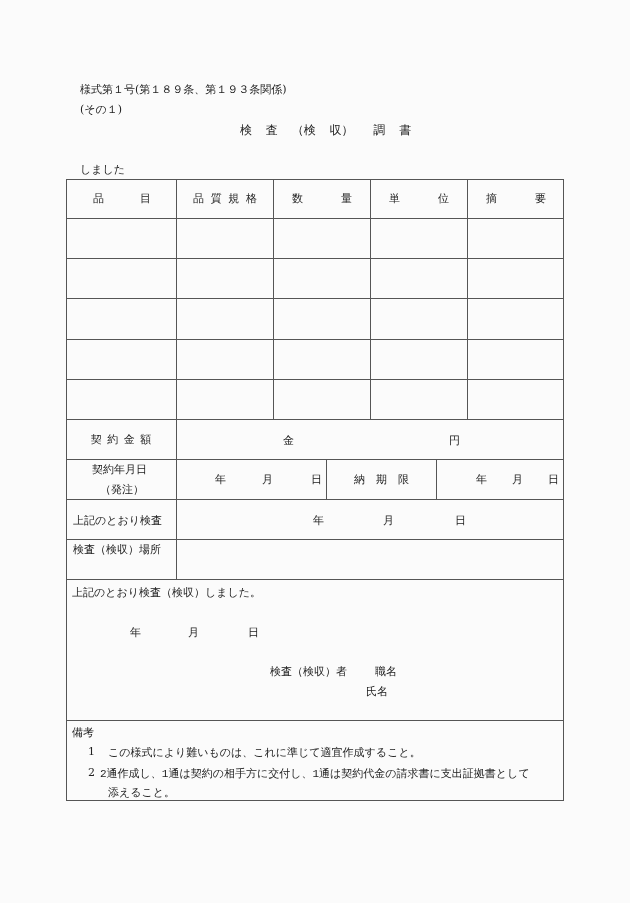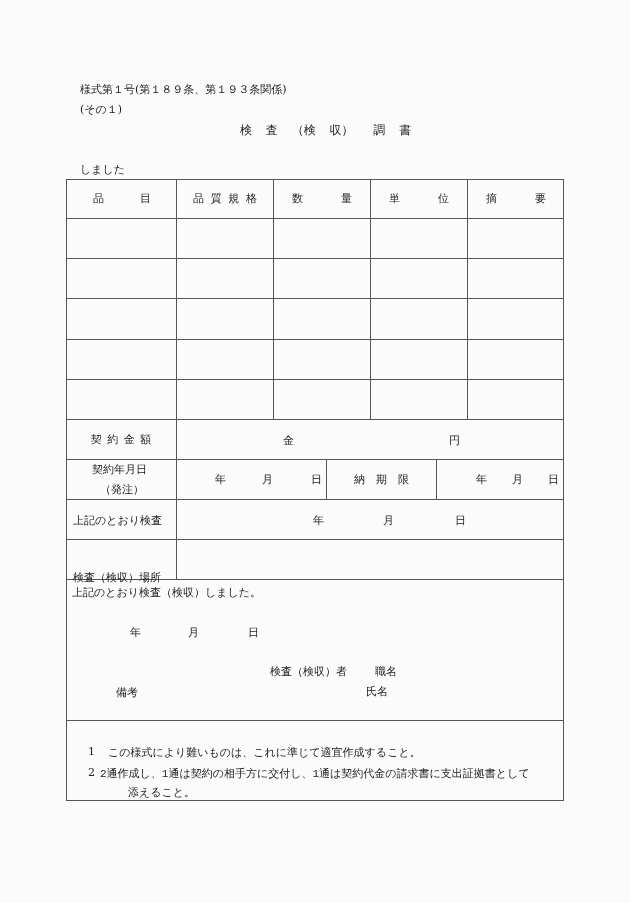--- a/index.html
+++ b/index.html
@@ -142,29 +142,29 @@
 <div class="txt" style="left:476px; top:472px;">年</div>
 <div class="txt" style="left:512px; top:472px;">月</div>
 <div class="txt" style="left:548px; top:472px;">日</div>
 
 <div class="txt" style="left:73px; top:513px;">上記のとおり検査</div>
 <div class="cell" style="left:177px; top:500px; width:386px; height:39px;"></div>
 <div class="txt" style="left:313px; top:513px;">年</div>
 <div class="txt" style="left:383px; top:513px;">月</div>
 <div class="txt" style="left:455px; top:513px;">日</div>
 
-<div class="txt" style="left:73px; top:570px;">検査（検収）場所</div>
+<div class="txt" style="left:73px; top:542px;">検査（検収）場所</div>
 <div class="cell" style="left:177px; top:540px; width:386px; height:39px;"></div>
 
 <div class="txt" style="left:72px; top:585px;">上記のとおり検査（検収）しました。</div>
 <div class="txt" style="left:130px; top:625px;">年</div>
 <div class="txt" style="left:188px; top:625px;">月</div>
 <div class="txt" style="left:248px; top:625px;">日</div>
 <div class="txt" style="left:270px; top:664px;">検査（検収）者</div>
 <div class="txt" style="left:375px; top:664px;">職名</div>
 <div class="txt" style="left:366px; top:684px;">氏名</div>
 
-<div class="txt" style="left:72px; top:685px;margin-left:44px;">備考</div>
+<div class="txt" style="left:72px; top:725px;">備考</div>
 <div class="txt" style="left:88px; top:745px;">1</div>
 <div class="txt" style="left:108px; top:745px;">この様式により難いものは、これに準じて適宜作成すること。</div>
 <div class="txt" style="left:88px; top:766px;">2</div>
 <div class="txt" style="left:100px; top:766px;font-family:Liberation Mono, monospace;">2通作成し、1通は契約の相手方に交付し、1通は契約代金の請求書に支出証拠書として</div>
-<div class="txt" style="left:108px; top:785px;margin-left:20px;">添えること。</div>
+<div class="txt" style="left:108px; top:785px;">添えること。</div>
 
 </body></html>

